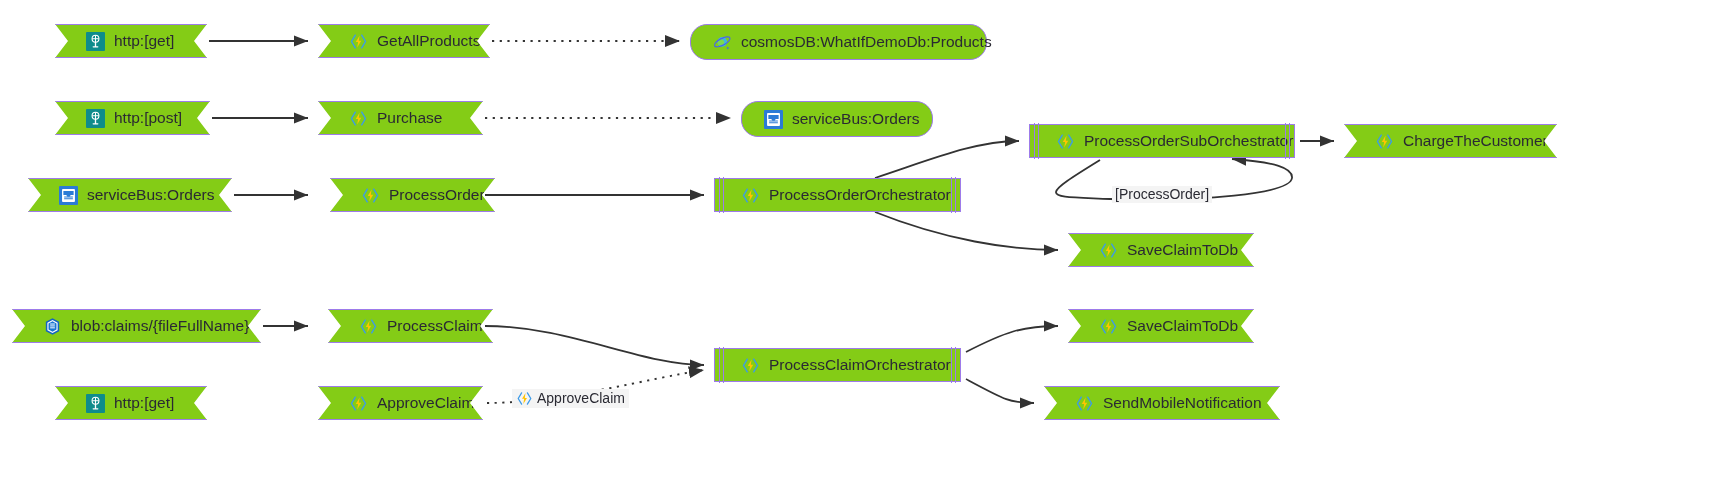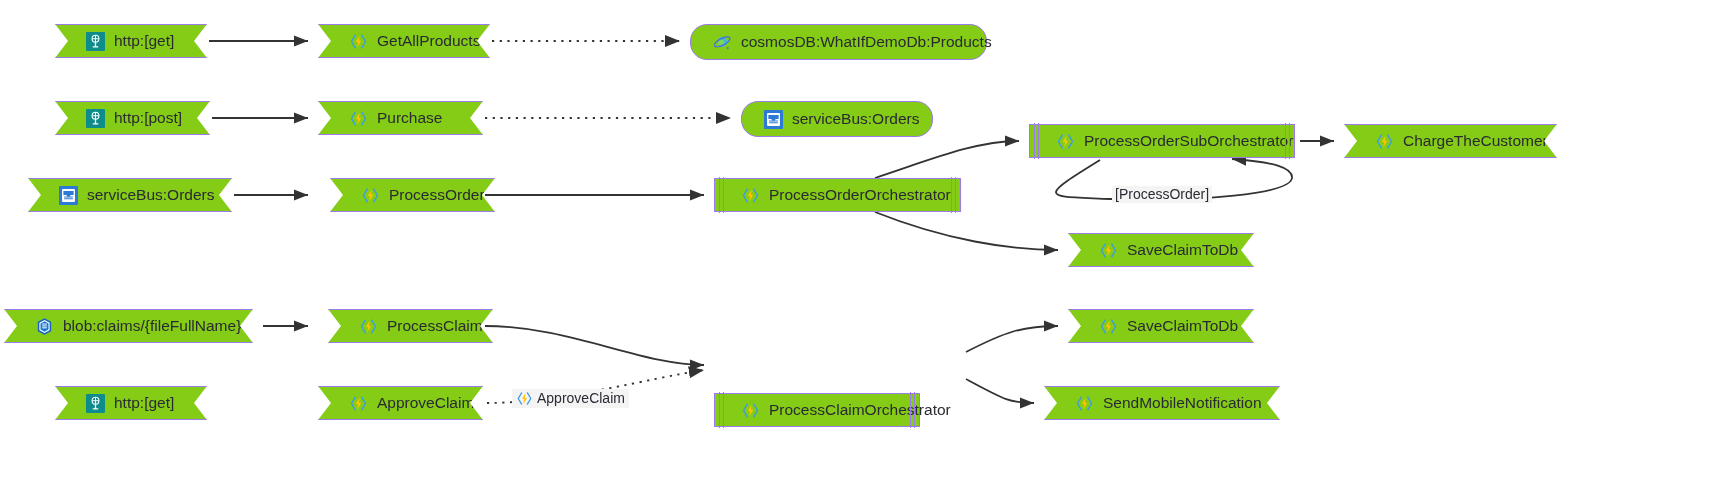--- a/index.html
+++ b/index.html
@@ -130,33 +130,33 @@
           <use href="#ic-func"></use>
         </svg>
         <span class="lbl">ChargeTheCustomer</span>
       </div>
       <div class="node flag" style="left: 1068px; top: 233px; width: 186px;">
         <svg class="ico">
           <use href="#ic-func"></use>
         </svg>
         <span class="lbl">SaveClaimToDb</span>
       </div>
-      <div class="node flag" style="left: 4px; top: 309px; width: 249px;">
+      <div class="node flag" style="left: 12px; top: 309px; width: 249px;">
         <svg class="ico">
           <use href="#ic-blob"></use>
         </svg>
         <span class="lbl">blob:claims/{fileFullName}</span>
       </div>
       <div class="node flag" style="left: 328px; top: 309px; width: 165px;">
         <svg class="ico">
           <use href="#ic-func"></use>
         </svg>
         <span class="lbl">ProcessClaim</span>
       </div>
-      <div class="node subr" style="left: 714px; top: 348px; width: 206px; margin-top: 45px;">
+      <div class="node subr" style="left: 714px; top: 348px; width: 247px;">
         <svg class="ico">
           <use href="#ic-func"></use>
         </svg>
         <span class="lbl">ProcessClaimOrchestrator</span>
       </div>
       <div class="node flag" style="left: 1068px; top: 309px; width: 186px;">
         <svg class="ico">
           <use href="#ic-func"></use>
         </svg>
         <span class="lbl">SaveClaimToDb</span>

